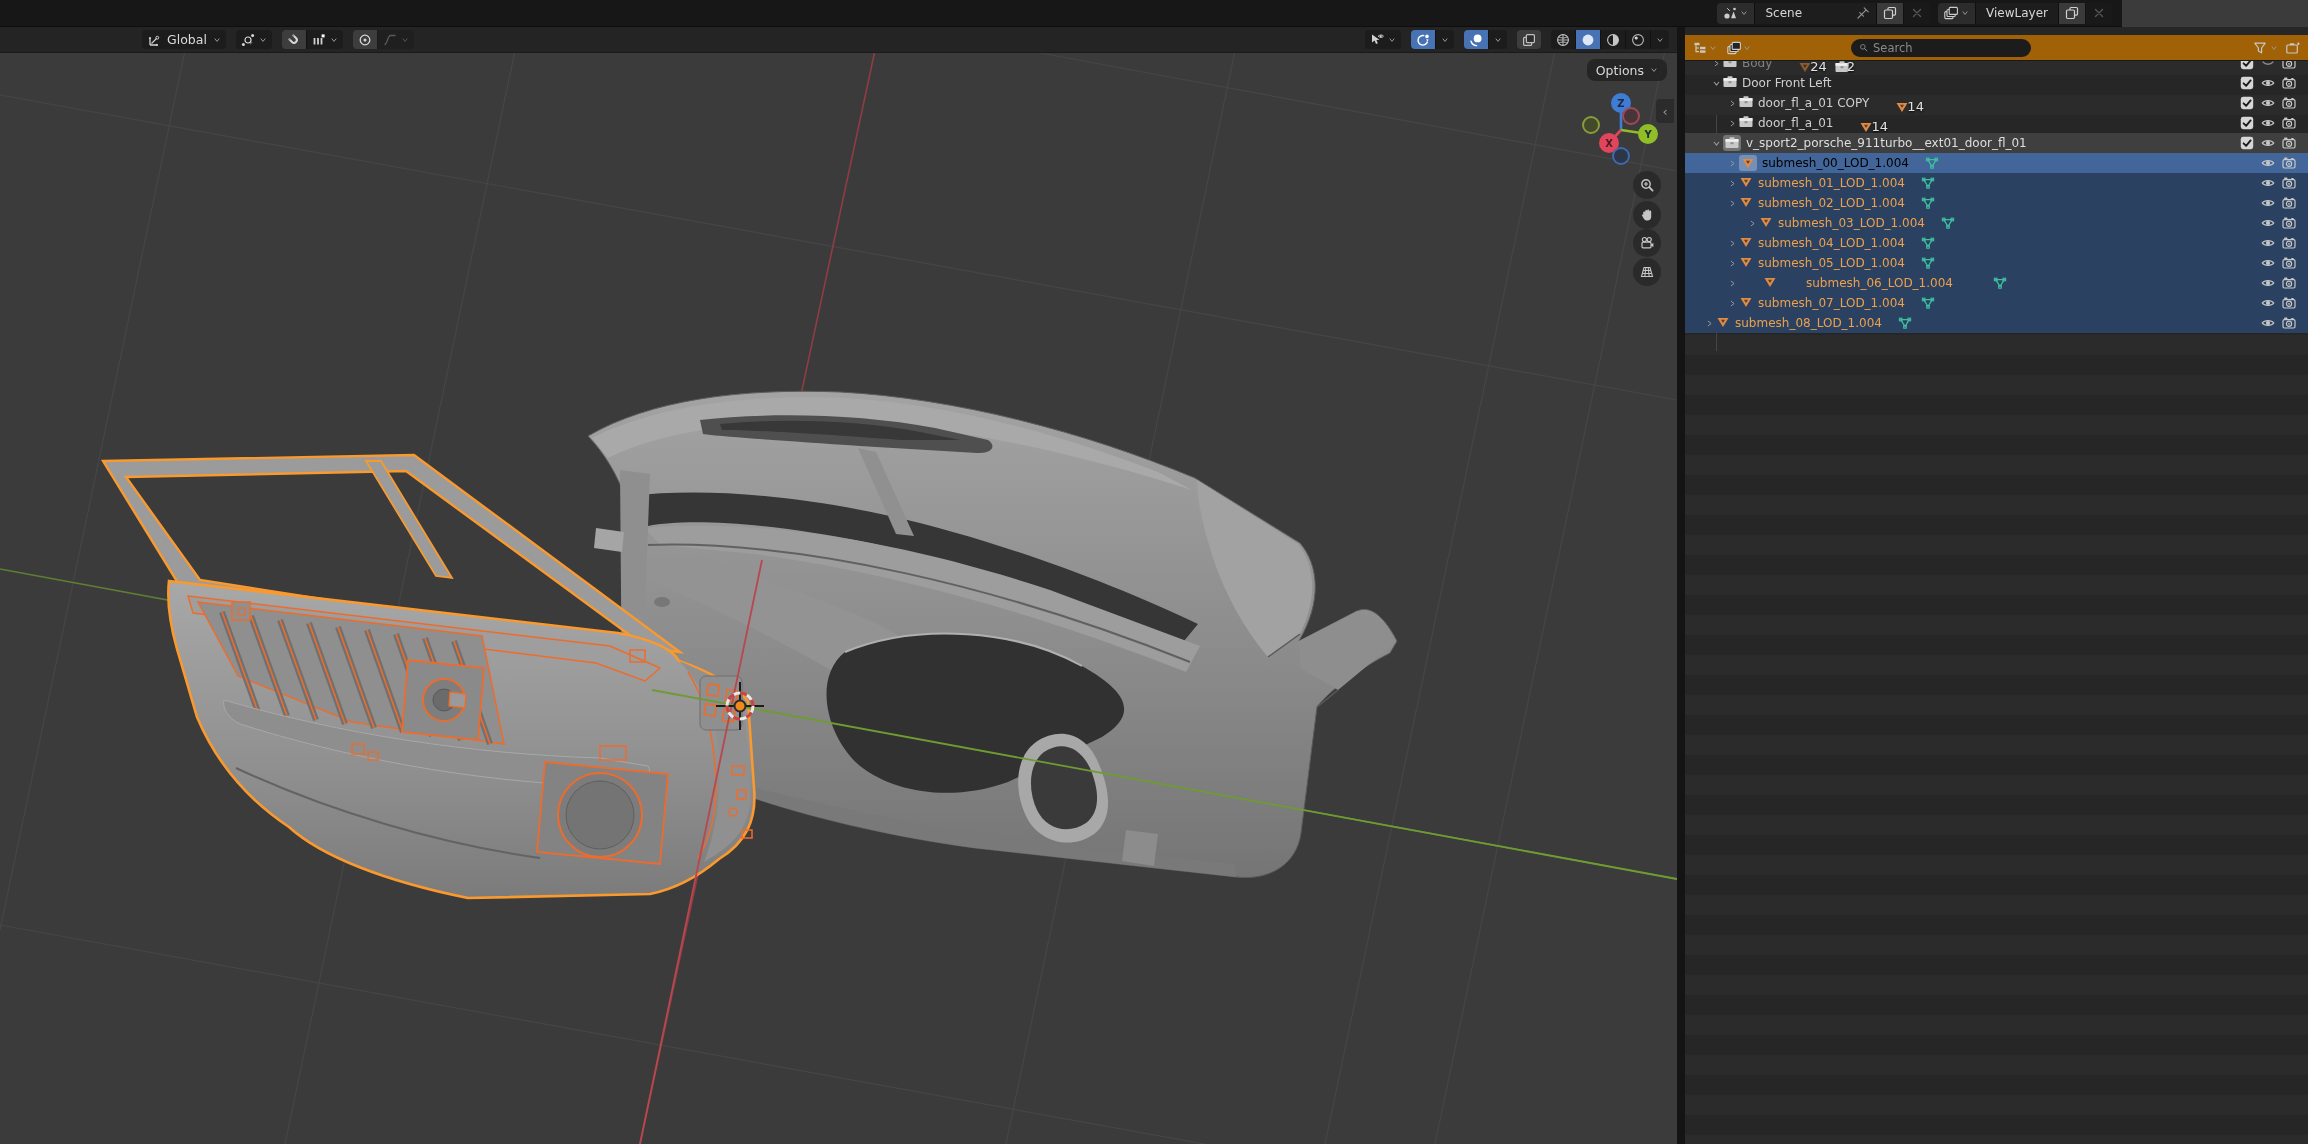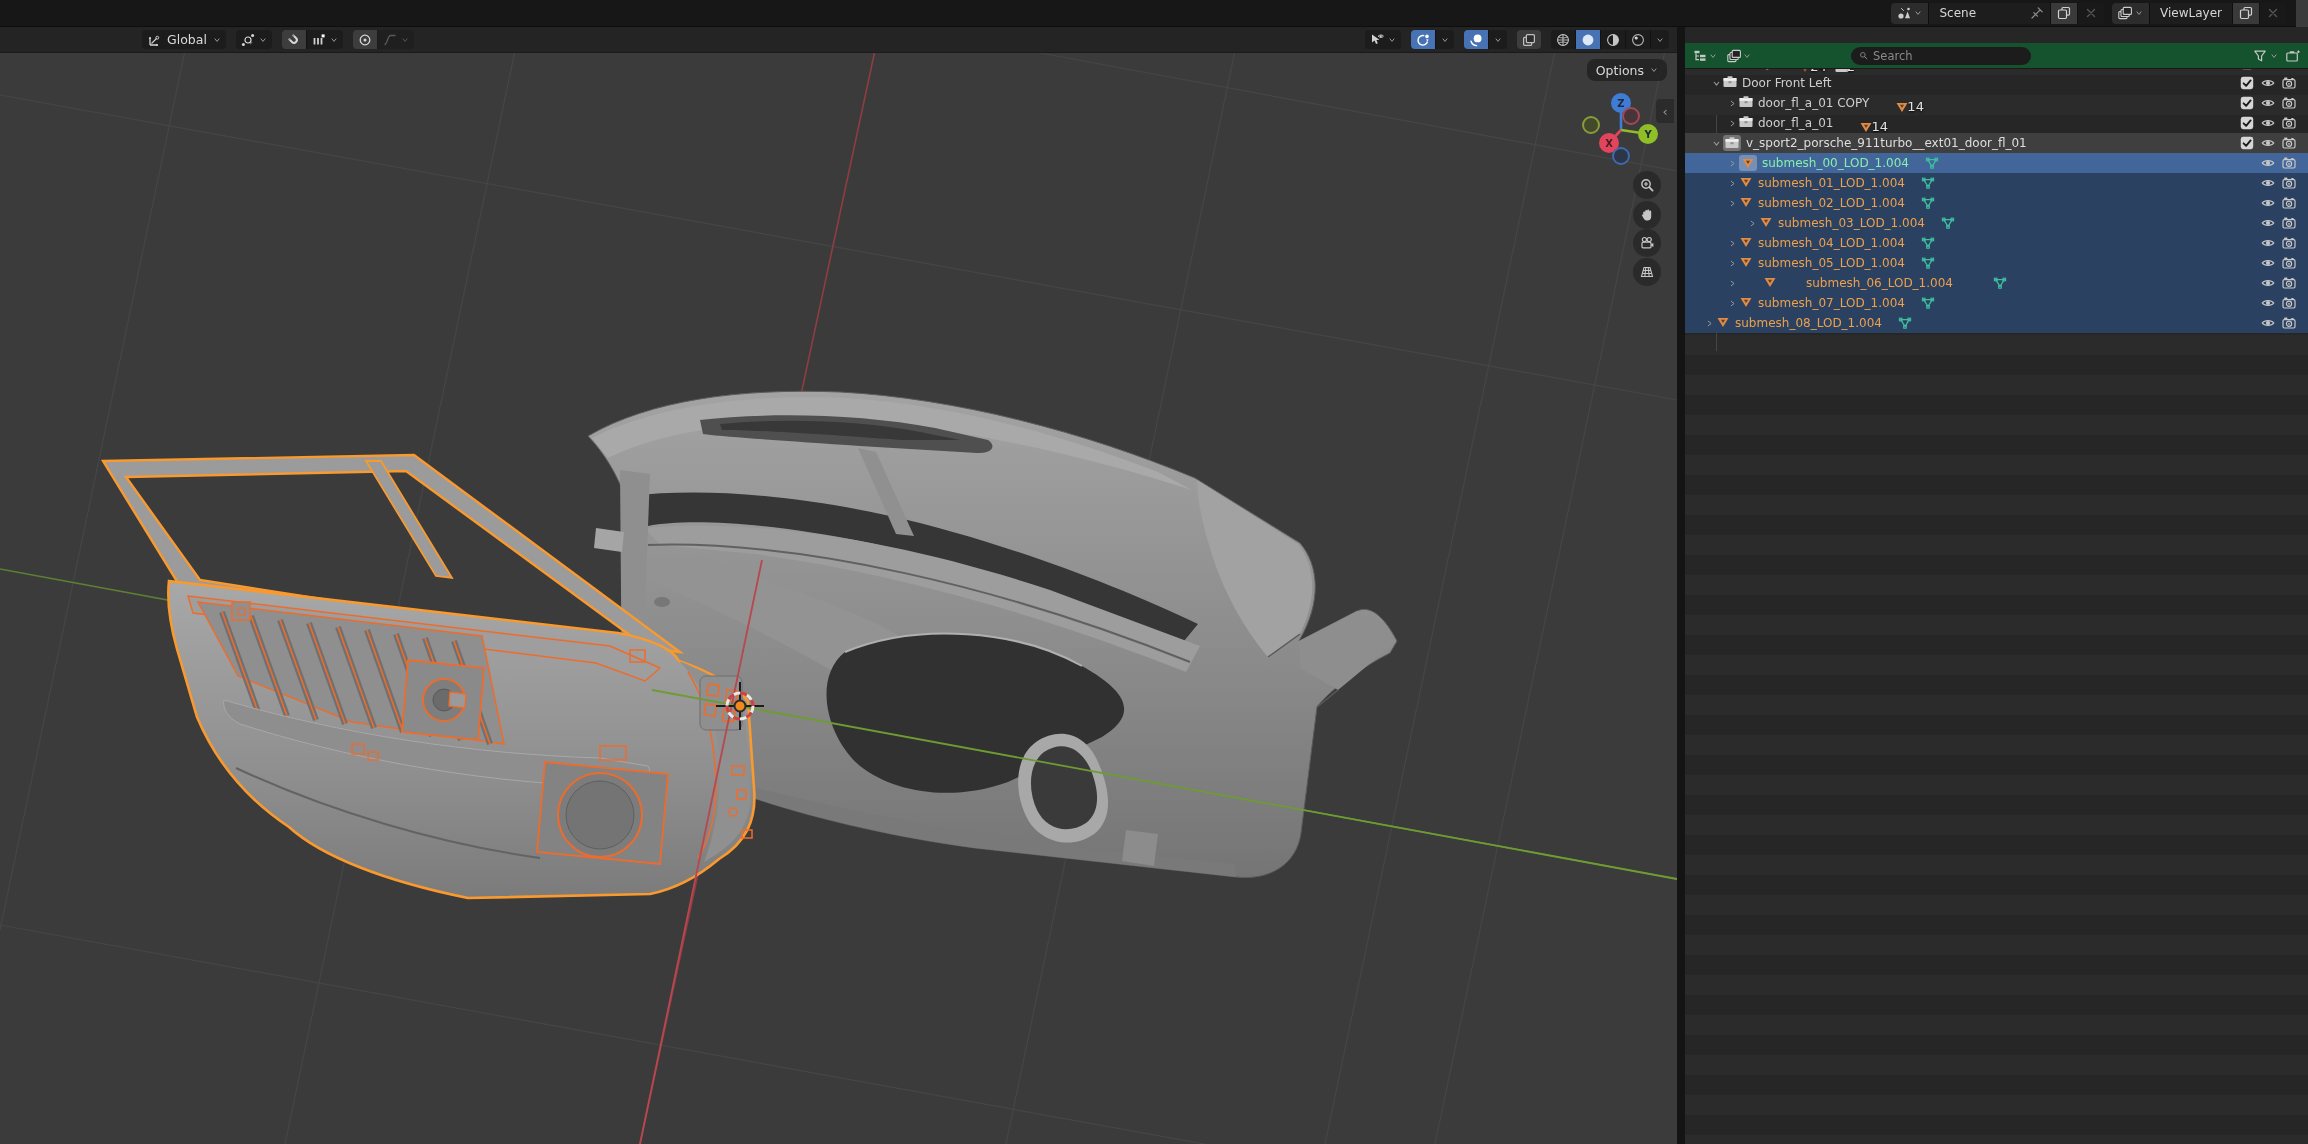--- a/index.html
+++ b/index.html
@@ -1,21 +1,21 @@
 <!DOCTYPE html>
 <html><head>
 <meta charset="utf-8">
 <style>
   * { margin:0; padding:0; box-sizing:border-box; }
   html,body { background:#101010; }
   body { font-family:"DejaVu Sans", sans-serif; }
   .app { position:relative; width:2308px; height:1144px; background:#3b3b3b; overflow:hidden; }
 
   
-  .topbar { position:absolute; left:0; top:0; width:2296px; height:27px; background:#171717; border-bottom:1px solid #0e0e0e; display:flex; align-items:center; justify-content:flex-end; gap:8px; padding:0 10px; z-index:30; }
+  .topbar { position:absolute; left:0; top:0; width:2122px; height:27px; background:#171717; border-bottom:1px solid #0e0e0e; display:flex; align-items:center; justify-content:flex-end; gap:8px; padding:0 10px; z-index:30; }
   .tb-widget { display:flex; height:21px; border-radius:4px; overflow:hidden; }
   .seg { display:flex; align-items:center; gap:3px; padding:0 6px; background:#1d1d1d; border-left:1px solid #0e0e0e; }
   .seg:first-child { border-left:none; }
   .seg.raise { background:#2c2c2c; }
   .seg.btn { background:#3a3a3a; }
   .seg.dim { opacity:.55; }
   .tb-text { font-size:12px; color:#d6d6d6; padding:0 4px; }
 
   
   .i { display:inline-flex; width:14px; height:14px; flex:none; align-items:center; justify-content:center; }
@@ -44,38 +44,38 @@
   .gz-label { font-size:10px; font-weight:bold; fill:#1e2a3d; }
   .vbtn { position:absolute; left:1633px; width:28px; height:28px; border-radius:50%; background:rgba(40,40,40,.85); display:flex; align-items:center; justify-content:center; z-index:15; }
   .vbtn .i { width:16px; height:16px; }
   .sidebar-tab { position:absolute; left:1656px; top:72px; width:18px; height:24px; background:#2a2a2ae6; border-radius:4px 0 0 4px; color:#9a9a9a; font-size:13px; display:flex; align-items:center; justify-content:center; z-index:15; }
 
   
   .divider { position:absolute; left:1677px; top:27px; width:8px; height:1117px; background:#141414; }
 
   
   .outliner { position:absolute; left:1685px; top:27px; width:623px; height:1117px; background:#262626; }
-  .oheader { position:absolute; left:0; top:16px; width:100%; height:26px; background:#14532d; border-bottom:1px solid #1a1a1a; display:flex; align-items:center; padding:0 8px; gap:4px; z-index:5; }
+  .oheader { position:absolute; left:0; top:8px; width:100%; height:26px; background:#a16207; border-bottom:1px solid #1a1a1a; display:flex; align-items:center; padding:0 8px; gap:4px; z-index:5; }
   .search-box { display:flex; align-items:center; gap:5px; background:#1c1c1c; border-radius:9px; height:18px; padding:0 8px; width:180px; margin-left:96px; }
   .search-box input { background:transparent; border:none; outline:none; color:#cfcfcf; font-size:11.5px; width:130px; font-family:"DejaVu Sans", sans-serif; }
   .search-box input::placeholder { color:#8a8a8a; }
   .oh-right { margin-left:auto; display:flex; align-items:center; gap:3px; }
 
   .otree { position:absolute; left:0; top:26px; width:100%; height:1091px;
            background:repeating-linear-gradient(180deg,#2b2b2b 0 20px,#262626 20px 40px);
            background-position-y:2px; }
   .orow { position:relative; display:flex; align-items:center; height:20px; font-size:12px; color:#cfcfcf; }
   .orow:first-child { margin-top:2px; }
   .orow.selected { background:#2b4162; }
   .orow.active { background:#426699; }
   .orow.activecol { background:#3f3f3f; }
   .orow .olabel { margin-left:5px; white-space:nowrap; }
   .orow.muted .olabel { color:#828282; }
   .orow.orange .olabel { color:#eda14c; }
-  .orow.active .olabel { color:#86efac; }
+  .orow.active .olabel { color:#000000; }
   .orow.activecol .olabel { color:#dedede; }
   .expander { width:14px; display:flex; justify-content:center; }
   .iconbox { background:rgba(255,255,255,.28); border-radius:3px; padding:1px 2px; display:inline-flex; }
   .badges { display:inline-flex; align-items:center; margin-left:26px; gap:8px; }
   .badge { display:inline-flex; align-items:flex-end; }
   .badge .cnt { font-size:13px; color:#e2e2e2; margin-left:-2px; margin-top:7px; text-shadow:0 1px 2px rgba(0,0,0,.9); }
   .dataicon { margin-left:16px; }
   .controls { margin-left:auto; display:flex; align-items:center; gap:7px; padding-right:12px; }
   .treeline { position:absolute; width:1px; background:#454545; left:31px; }
 </style>

